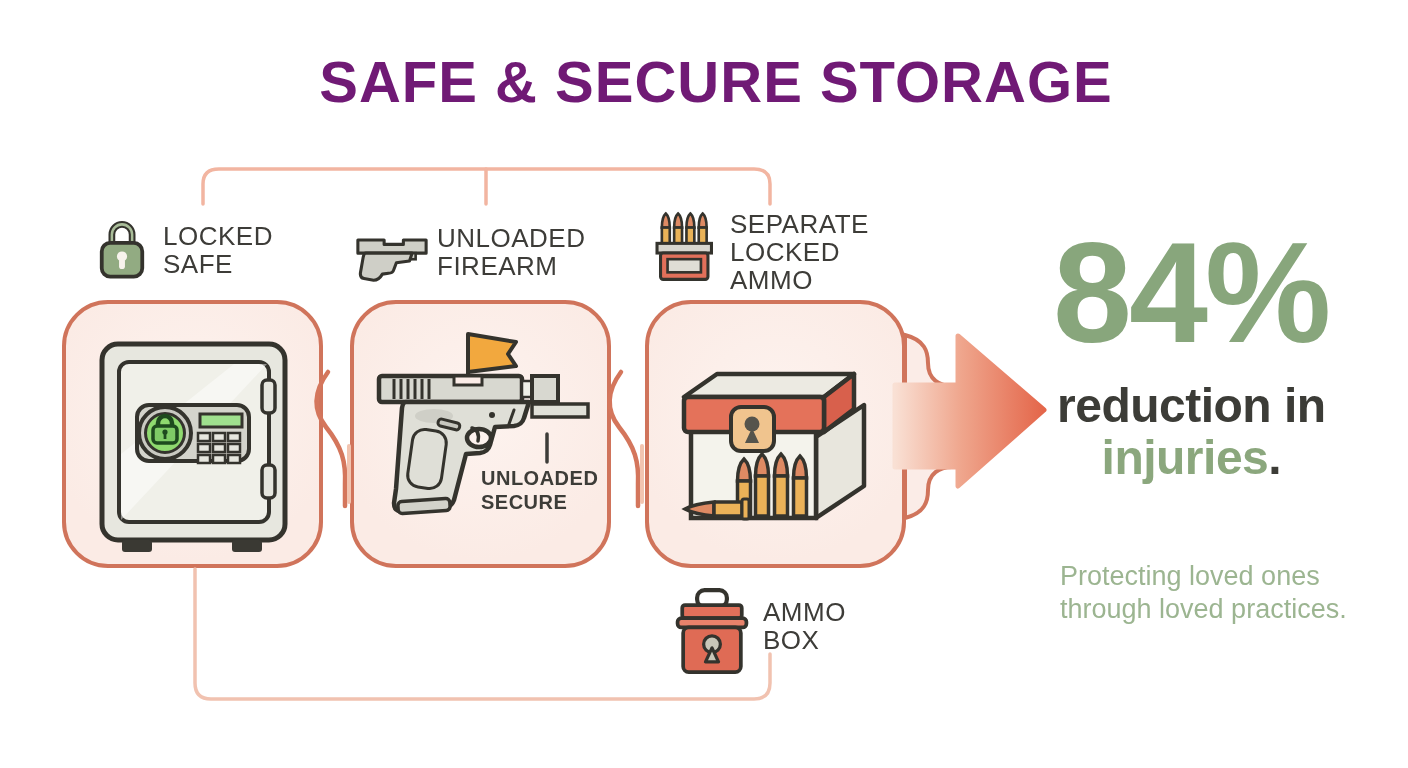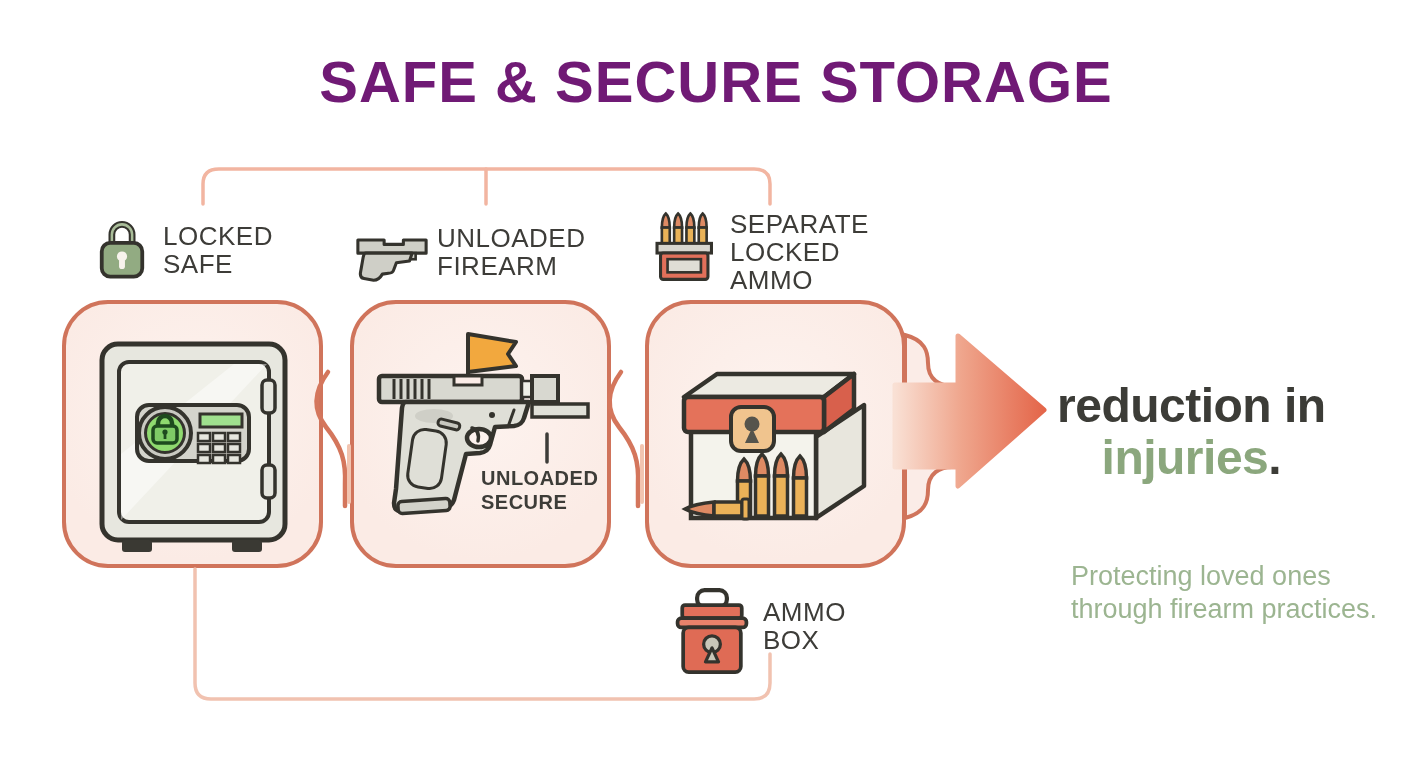--- a/index.html
+++ b/index.html
@@ -16,21 +16,21 @@
   .annotation{position:absolute;left:127px;top:162px;font-size:20px;line-height:24px;
               font-weight:bold;color:#3D3C38;letter-spacing:.5px;}
   .annotation span{display:block;}
   .stat-value{left:1053px;top:222px;font-size:142px;line-height:142px;font-weight:bold;
               color:#88A67C;letter-spacing:-3px;}
   .stat-desc{left:1057px;top:380px;font-size:48px;line-height:52px;font-weight:bold;
              letter-spacing:-.5px;color:#3C3C37;text-align:center;}
   .stat-desc .green{color:#8BA77D;}
   .stat-desc span{display:block;}
   .stat-desc .inline{display:inline;}
-  .subtitle{left:1060px;top:560px;font-size:27px;line-height:33px;color:#9CB591;margin-left:11px;}
+  .subtitle{left:1060px;top:560px;font-size:27px;line-height:33px;color:#9CB591;}
   .subtitle span{display:block;}
   .footnote-label{left:763px;top:598px;}
   svg{display:block;}
 </style>
 </head>
 <body>
 
 <div class="stage">
 
   <div class="abs title">SAFE &amp; SECURE STORAGE</div>
@@ -199,22 +199,23 @@
     <rect x="6" y="34" width="74" height="10" rx="4" fill="#E8826B" stroke="#34332D" stroke-width="4"></rect>
     <rect x="12" y="44" width="62" height="48" rx="6" fill="#DF6B55" stroke="#34332D" stroke-width="4"></rect>
     <circle cx="43" cy="62" r="9" fill="#C9C7B8" stroke="#34332D" stroke-width="3.5"></circle>
     <path d="M43,66 L36,81 L50,81 Z" fill="#C9C7B8" stroke="#34332D" stroke-width="3.5" stroke-linejoin="round"></path>
   </svg>
   <div class="abs legend-label footnote-label">
     <span>AMMO</span>
     <span>BOX</span>
   </div>
 
+  <div class="abs stat-value">84%</div>
   <div class="abs stat-desc">
     <span>reduction in</span>
     <span class="green"><span class="inline">injuries</span><span class="inline" style="color:#3C3C37">.</span></span>
   </div>
   <div class="abs subtitle">
     <span>Protecting loved ones</span>
-    <span>through firearm practices.</span>
+    <span>through loved practices.</span>
   </div>
 
 </div>
 
 </body></html>

